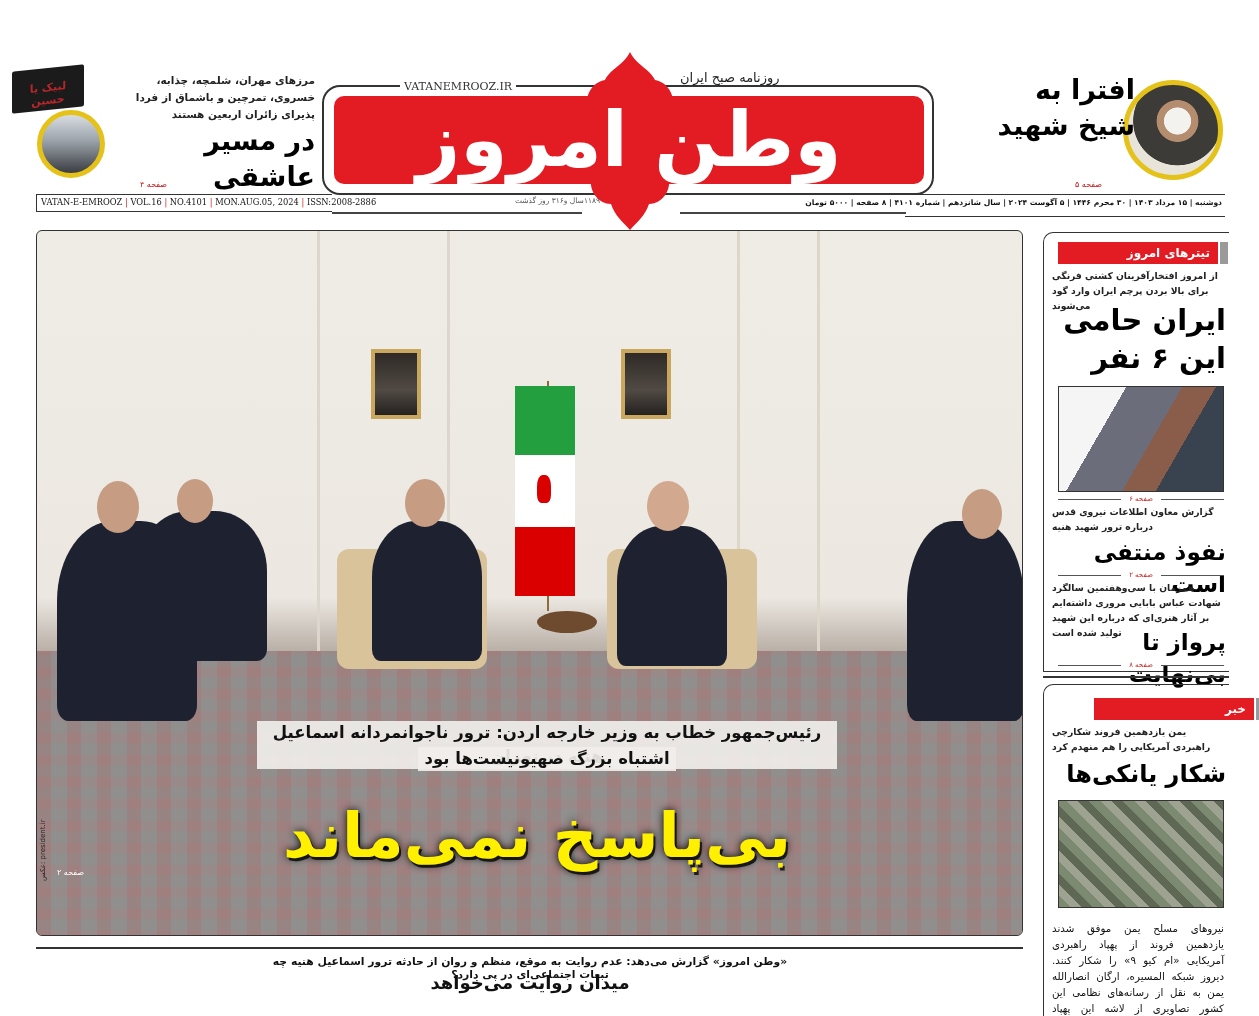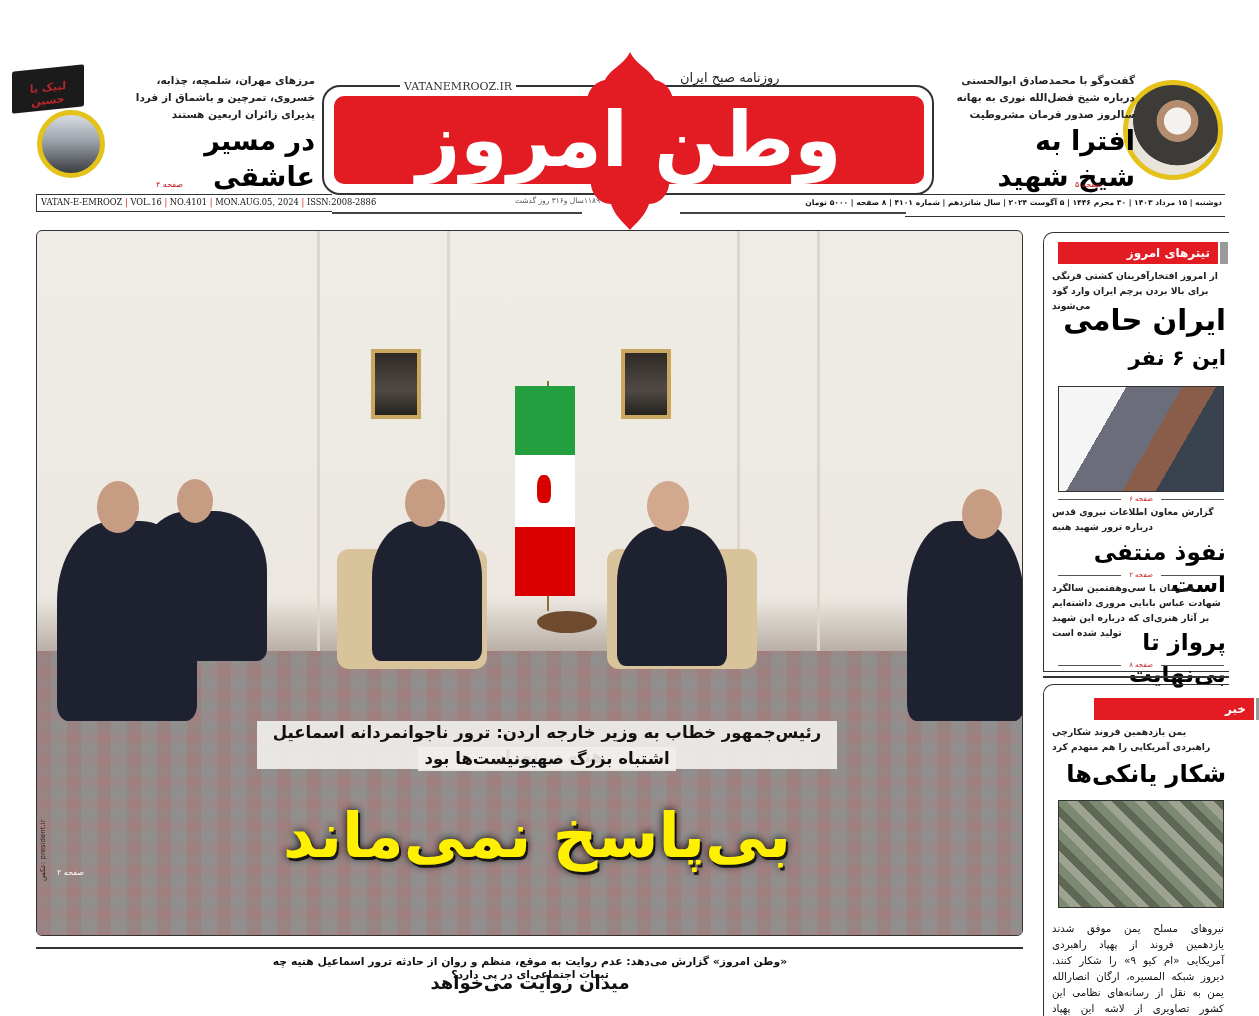--- a/index.html
+++ b/index.html
@@ -129,25 +129,24 @@
 
   <div class="flag-black">
     <span>لبیک یا حسین</span>
   </div>
   <div class="circle-photo circle-left"></div>
   <div class="teaser teaser-left">
     <div class="kicker">مرزهای مهران، شلمچه، چذابه، خسروی، تمرچین و باشماق از فردا پذیرای زائران اربعین هستند</div>
     <div class="headline">در مسیر</div>
     <div class="headline">عاشقی</div>
   </div>
-  <div class="page-ref" style="position:absolute;left:140px;top:180px;margin-left:16px;">صفحه ۴</div>
+  <div class="page-ref" style="position:absolute;left:140px;top:180px;">صفحه ۴</div>
 
   <div class="circle-photo circle-right"></div>
   <div class="teaser teaser-right">
-    <div class="kicker">گفت‌وگو با محمدصادق ابوالحسنی درباره شیخ فضل‌الله نوری به بهانه سالروز صدور فرمان مشروطیت</div>
     <div class="headline">افترا به</div>
     <div class="headline">شیخ شهید</div>
   </div>
   <div class="page-ref" style="position:absolute;left:1075px;top:180px;">صفحه ۵</div>
 
   <div class="info-bar-left">
     <span>VATAN-E-EMROOZ</span>
     <span class="sep"> | </span>
     <span>VOL.16</span>
     <span class="sep"> | </span>
@@ -207,21 +206,21 @@
 <div class="bottom-rule"></div>
 <div class="bottom-kicker">«وطن امروز» گزارش می‌دهد: عدم روایت به موقع، منظم و روان از حادثه ترور اسماعیل هنیه چه تبعات اجتماعی‌ای در پی دارد؟</div>
 <div class="bottom-headline">میدان روایت می‌خواهد</div>
 
 <aside>
   <div class="sidebar-box sb1"></div>
   <div class="section-label" style="top:242px;">تیترهای امروز</div>
 
   <div class="sb-kicker" style="top:268px;">از امروز افتخارآفرینان کشتی فرنگی برای بالا بردن پرچم ایران وارد گود می‌شوند</div>
   <div class="sb-headline" style="top:300px;font-size:29px;line-height:40px;">ایران حامی</div>
-  <div class="sb-headline" style="top:338px;font-size:21px;line-height:40px;">این ۶ نفر</div>
+  <div class="sb-headline" style="top:338px;font-size:29px;line-height:40px;">این ۶ نفر</div>
   <div class="sb-photo photo-magazine"></div>
   <div class="sb-pageref-row" style="top:494px;">
     <span>صفحه ۶</span>
   </div>
 
   <div class="sb-kicker" style="top:504px;">گزارش معاون اطلاعات نیروی قدس درباره ترور شهید هنیه</div>
   <div class="sb-headline" style="top:536px;font-size:23px;line-height:32px;">نفوذ منتفی است</div>
   <div class="sb-pageref-row" style="top:570px;">
     <span>صفحه ۲</span>
   </div>

